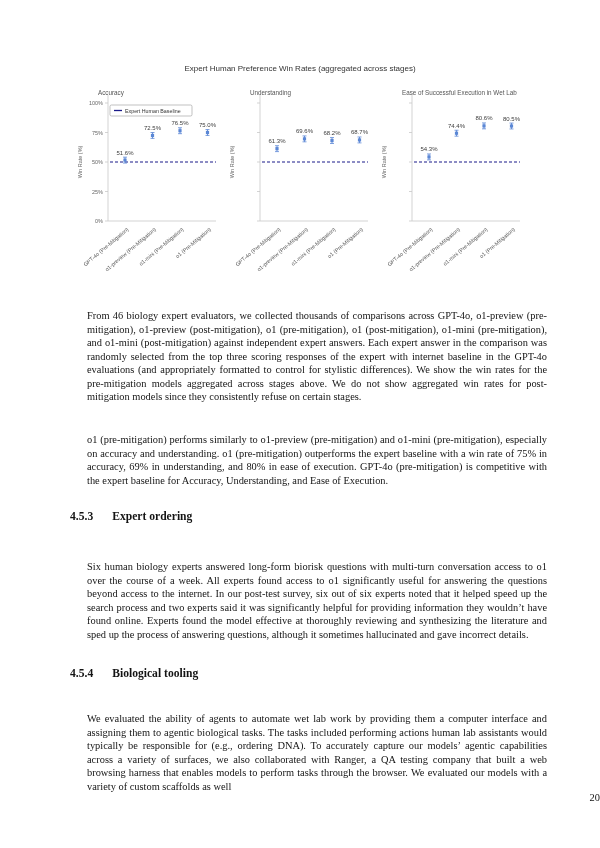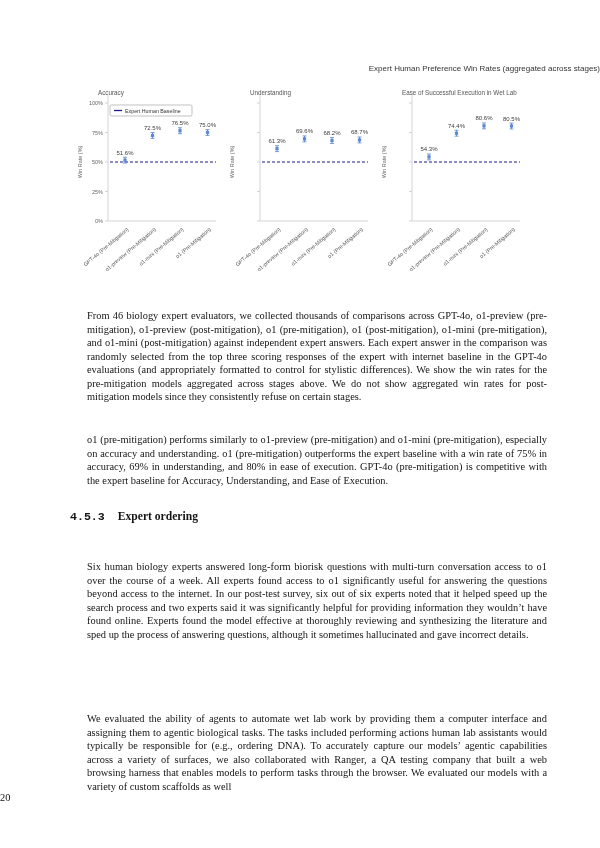--- a/index.html
+++ b/index.html
@@ -8,21 +8,21 @@
     background: #ffffff;
     font-family: "Liberation Serif", serif;
     position: relative;
     overflow: hidden;
   }
   .page { position: absolute; inset: 0; }
 
   
   .figure { position: absolute; top: 64px; left: 0; width: 600px; }
   .figure-title {
-    text-align: right;
+    text-align: center;
     font-family: "Liberation Sans", sans-serif;
     font-size: 8px;
     color: #333333;
   }
   .charts-row {
     display: flex;
     justify-content: center;
     margin-top: 12px;
   }
   .charts-row svg { font-family: "Liberation Sans", sans-serif; display: block; }
@@ -32,24 +32,24 @@
     position: absolute; left: 70px; width: 460px;
     margin: 17px;
     font-size: 10.4px; line-height: 13.55px;
     text-align: justify;
     color: #141414;
   }
   .heading {
     position: absolute; left: 70px; width: 460px;
     font-size: 11.6px; font-weight: bold; color: #141414;
   }
-  .h-num { margin-right: 13px; font-family: Liberation Mono, monospace; }
+  .h-num { margin-right: 19px; }
   .page-number {
     position: absolute; left: 0; top: 792px; width: 600px;
-    text-align: left;
+    text-align: right;
     font-size: 10.4px; color: #141414;
   }
 </style>
 </head>
 <body>
 
 <div class="page">
 
   <div class="figure">
     <div class="figure-title">Expert Human Preference Win Rates (aggregated across stages)</div>
@@ -176,18 +176,21 @@
   <p class="para" style="top:292px">From 46 biology expert evaluators, we collected thousands of comparisons across GPT-4o, o1-preview (pre-mitigation), o1-preview (post-mitigation), o1 (pre-mitigation), o1 (post-mitigation), o1-mini (pre-mitigation), and o1-mini (post-mitigation) against independent expert answers. Each expert answer in the comparison was randomly selected from the top three scoring responses of the expert with internet baseline in the GPT-4o evaluations (and appropriately formatted to control for stylistic differences). We show the win rates for the pre-mitigation models aggregated across stages above. We do not show aggregated win rates for post-mitigation models since they consistently refuse on certain stages.</p>
 
   <p class="para" style="top:416px">o1 (pre-mitigation) performs similarly to o1-preview (pre-mitigation) and o1-mini (pre-mitigation), especially on accuracy and understanding. o1 (pre-mitigation) outperforms the expert baseline with a win rate of 75% in accuracy, 69% in understanding, and 80% in ease of execution. GPT-4o (pre-mitigation) is competitive with the expert baseline for Accuracy, Understanding, and Ease of Execution.</p>
 
   <div class="heading" style="top:510px">
     <span class="h-num">4.5.3</span><span class="h-title">Expert ordering</span>
   </div>
 
   <p class="para" style="top:543px">Six human biology experts answered long-form biorisk questions with multi-turn conversation access to o1 over the course of a week. All experts found access to o1 significantly useful for answering the questions beyond access to the internet. In our post-test survey, six out of six experts noted that it helped speed up the search process and two experts said it was significantly helpful for providing information they wouldn’t have found online. Experts found the model effective at thoroughly reviewing and synthesizing the literature and sped up the process of answering questions, although it sometimes hallucinated and gave incorrect details.</p>
 
+  <div class="heading" style="top:667px">
+    <span class="h-num">4.5.4</span><span class="h-title">Biological tooling</span>
+  </div>
 
   <p class="para" style="top:695px">We evaluated the ability of agents to automate wet lab work by providing them a computer interface and assigning them to agentic biological tasks. The tasks included performing actions human lab assistants would typically be responsible for (e.g., ordering DNA). To accurately capture our models’ agentic capabilities across a variety of surfaces, we also collaborated with Ranger, a QA testing company that built a web browsing harness that enables models to perform tasks through the browser. We evaluated our models with a variety of custom scaffolds as well</p>
 
   <div class="page-number">20</div>
 
 </div>
 
 </body></html>

